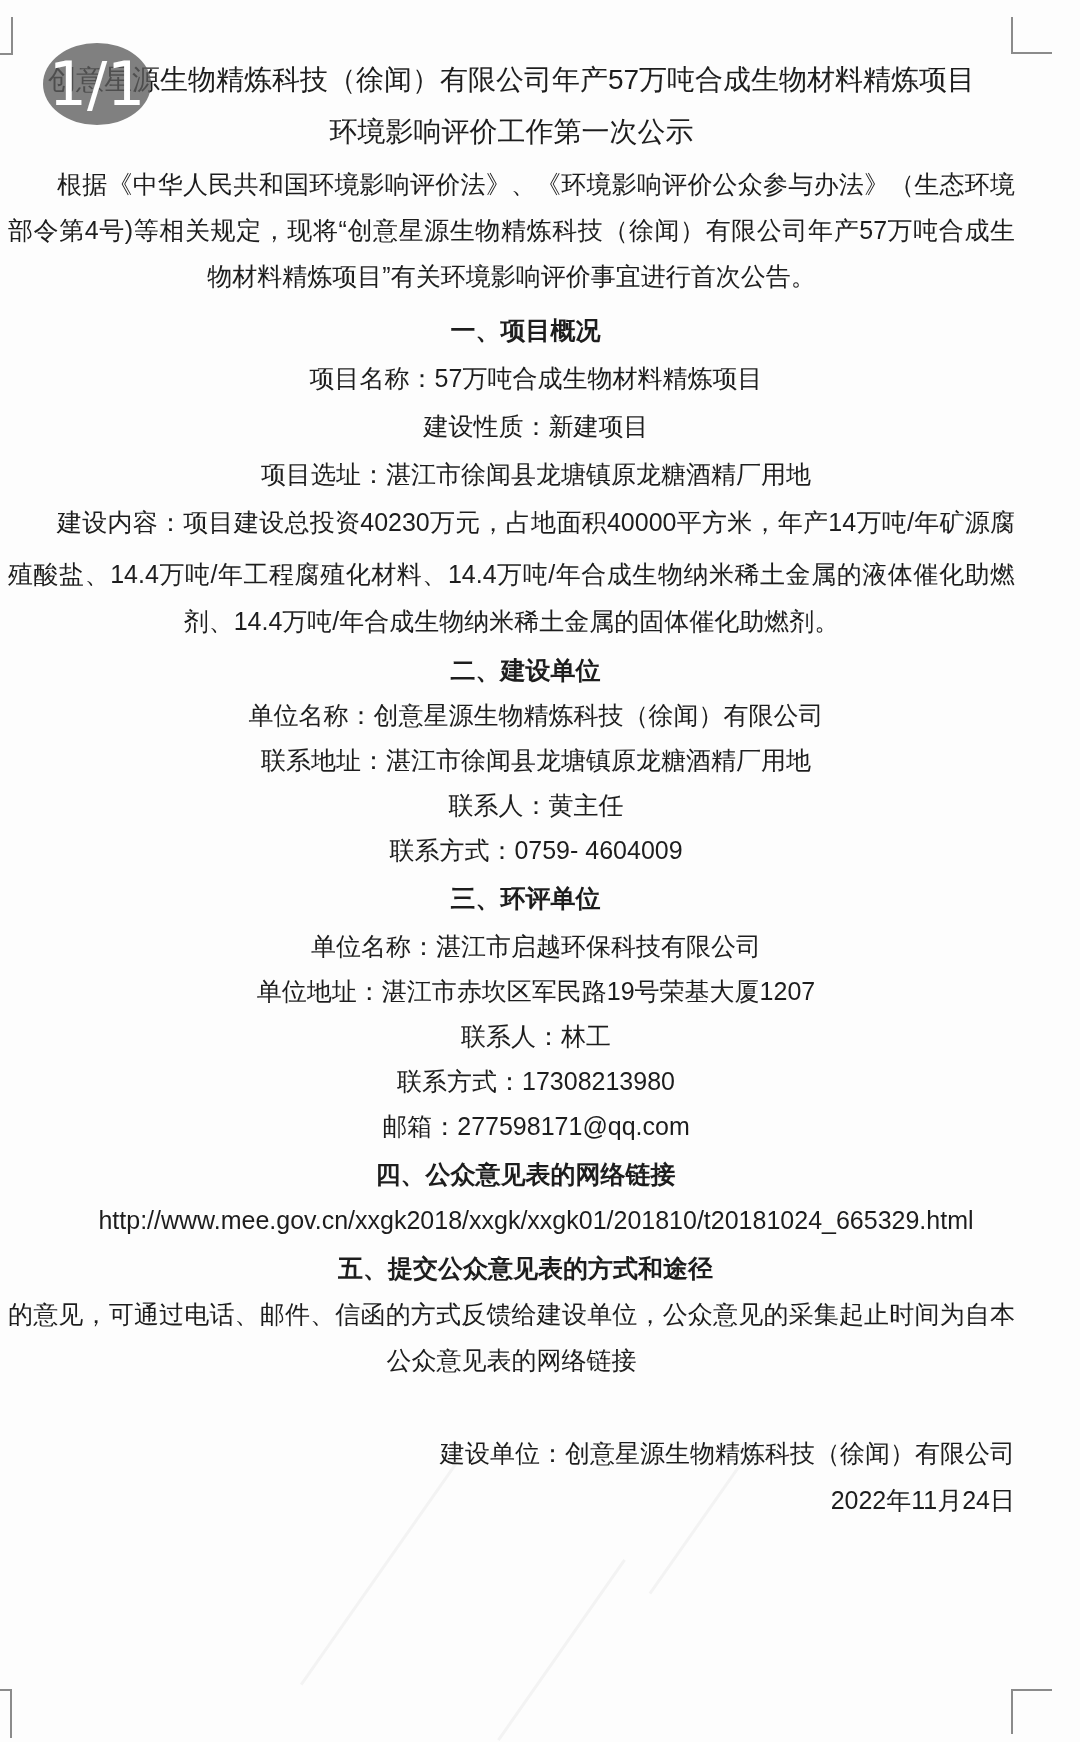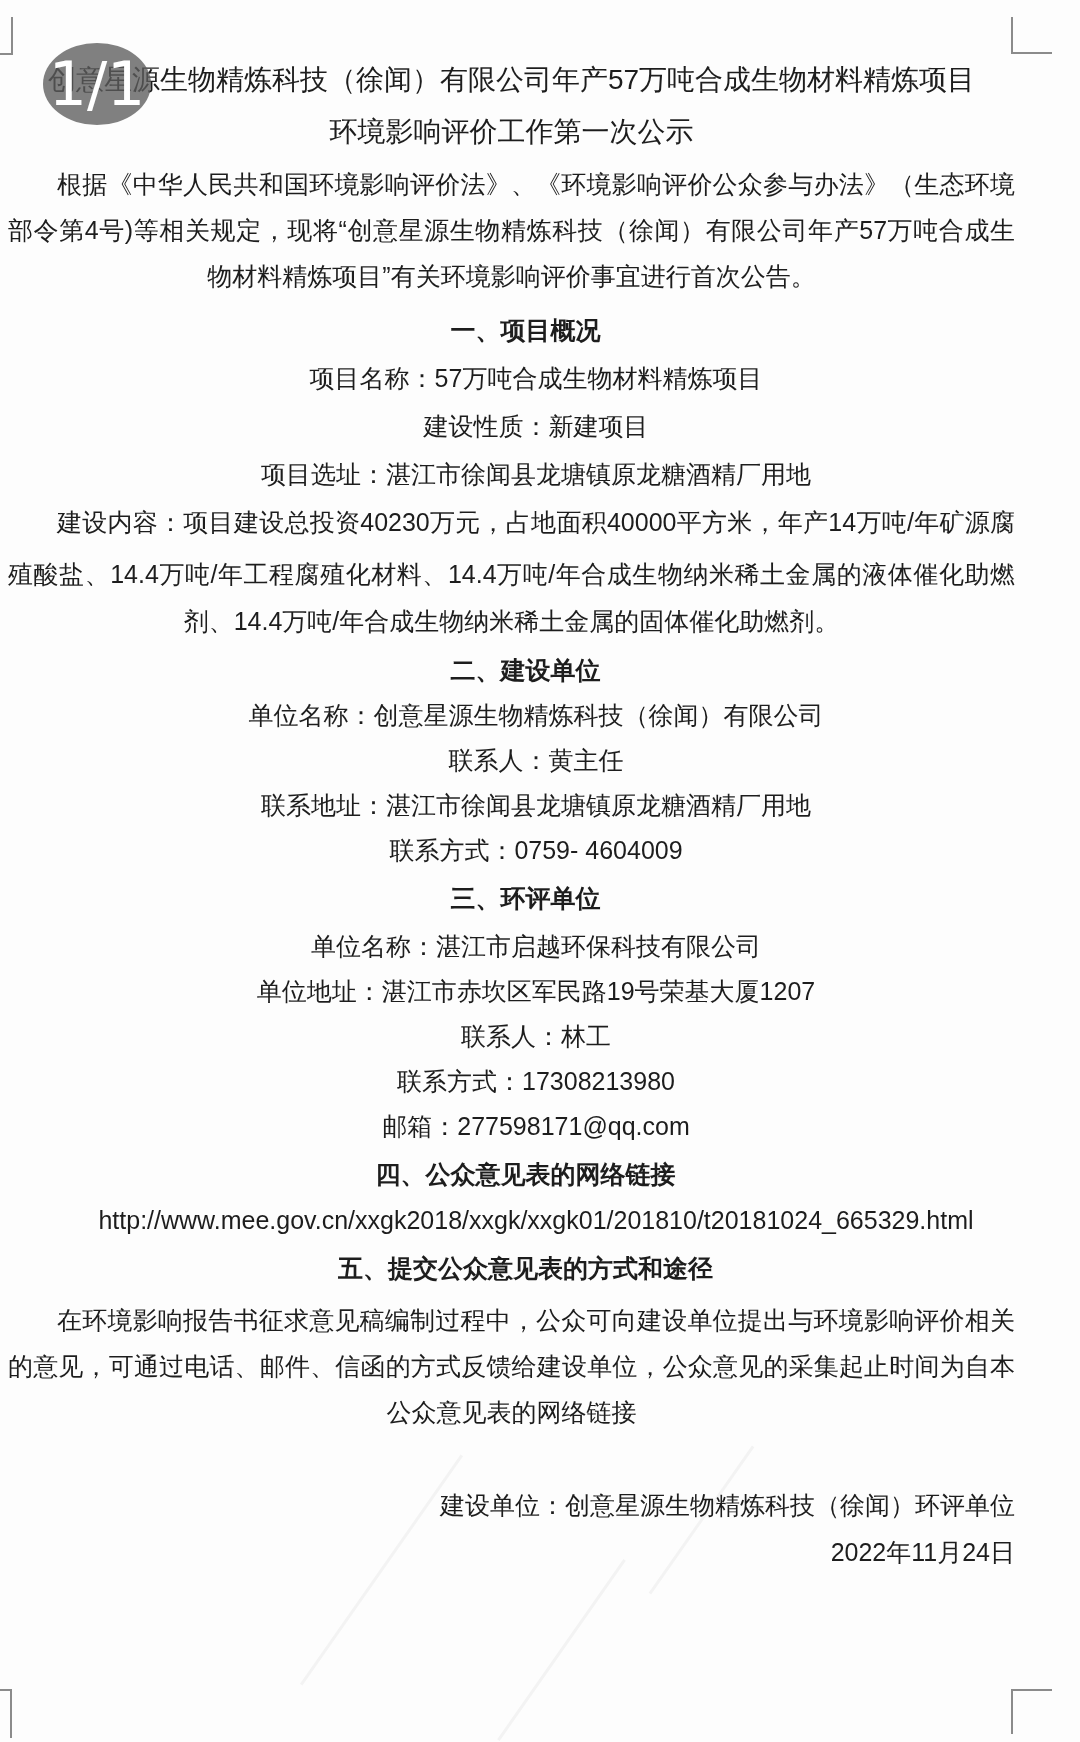--- a/index.html
+++ b/index.html
@@ -78,36 +78,35 @@
     <div class="ln h mt8">一、项目概况</div>
     <div class="ln ind mt2">项目名称：57万吨合成生物材料精炼项目</div>
     <div class="ln ind mt2">建设性质：新建项目</div>
     <div class="ln ind mt2">项目选址：湛江市徐闻县龙塘镇原龙糖酒精厂用地</div>
     <div class="ln jf ind mt2">建设内容：项目建设总投资40230万元，占地面积40000平方米，年产14万吨/年矿源腐</div>
     <div class="ln jf mt6">殖酸盐、14.4万吨/年工程腐殖化材料、14.4万吨/年合成生物纳米稀土金属的液体催化助燃</div>
     <div class="ln wrapok mt1">剂、14.4万吨/年合成生物纳米稀土金属的固体催化助燃剂。</div>
 
     <div class="ln h mt3">二、建设单位</div>
     <div class="ln ind mtm1">单位名称：创意星源生物精炼科技（徐闻）有限公司</div>
+    <div class="ln ind mtm1">联系地址：湛江市徐闻县龙塘镇原龙糖酒精厂用地</div>
     <div class="ln ind mtm1">联系人：黄主任</div>
-    <div class="ln ind mtm1">联系地址：湛江市徐闻县龙塘镇原龙糖酒精厂用地</div>
     <div class="ln ind mtm1">联系方式：0759- 4604009</div>
 
     <div class="ln h mt2">三、环评单位</div>
     <div class="ln ind mt2">单位名称：湛江市启越环保科技有限公司</div>
     <div class="ln ind mtm1">单位地址：湛江市赤坎区军民路19号荣基大厦1207</div>
     <div class="ln ind mtm1">联系人：林工</div>
     <div class="ln ind mtm1">联系方式：17308213980</div>
     <div class="ln ind mtm1">邮箱：277598171@qq.com</div>
 
     <div class="ln h mt2">四、公众意见表的网络链接</div>
     <div class="ln ind">http://www.mee.gov.cn/xxgk2018/xxgk/xxgk01/201810/t20181024_665329.html</div>
 
     <div class="ln h mt2">五、提交公众意见表的方式和途径</div>
-    <div class="ln jf ind mt6">在环境影响报告书征求意见稿编制过程中，公众可向建设单位提出与环境影响评价相关</div>
     <div class="ln jf">的意见，可通过电话、邮件、信函的方式反馈给建设单位，公众意见的采集起止时间为自本</div>
     <div class="ln wrapok">公众意见表的网络链接</div>
 
-    <div class="ln sig sig1">建设单位：创意星源生物精炼科技（徐闻）环评单位</div>
+    <div class="ln sig sig1">建设单位：创意星源生物精炼科技（徐闻）有限公司</div>
     <div class="ln sig sig2">2022年11月24日</div>
 
   </div>
 </div>
 
 </body></html>

